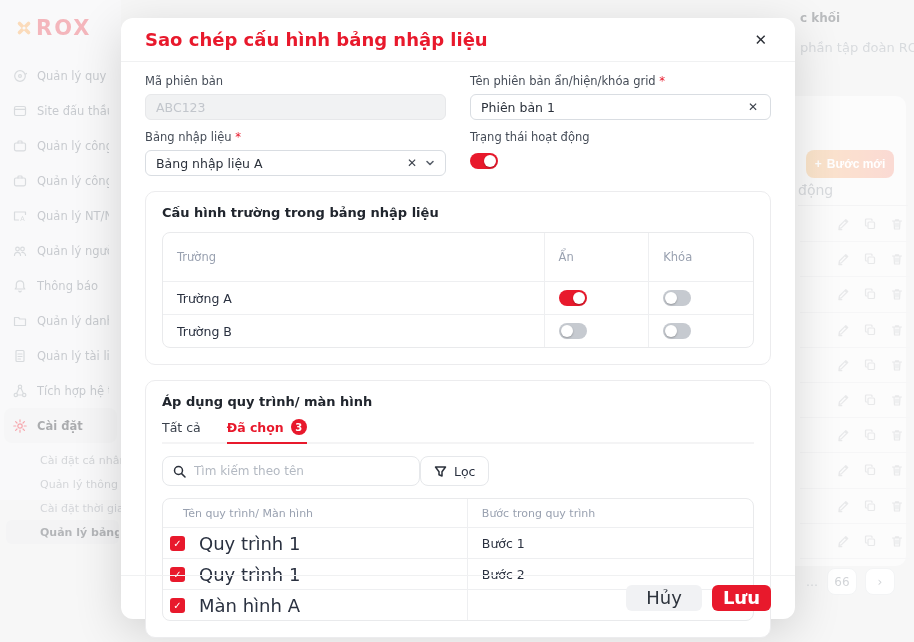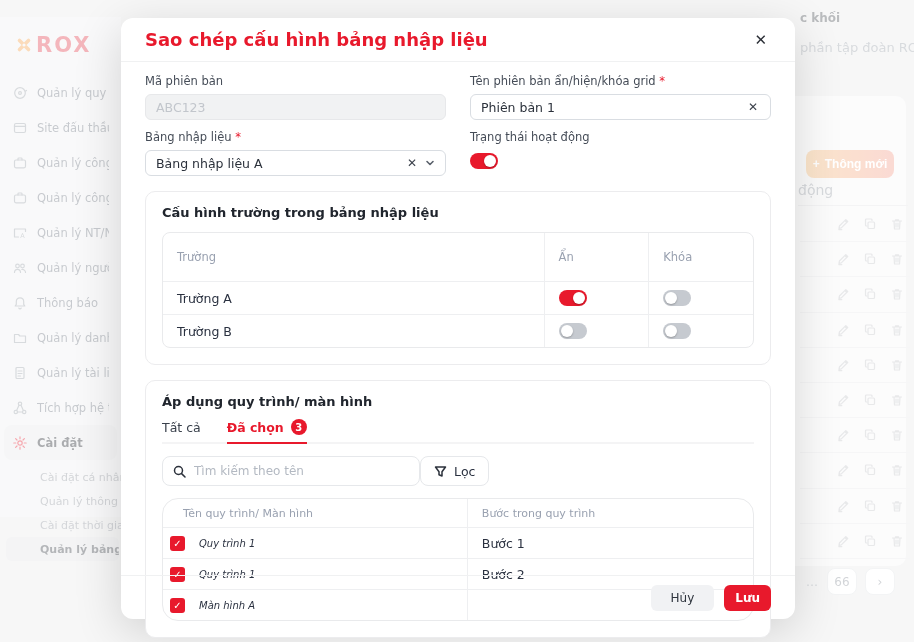--- a/index.html
+++ b/index.html
@@ -5,21 +5,21 @@
   :root{ --red:#E8192C; }
   *{ box-sizing:border-box; margin:0; padding:0; }
   html,body{ background:#e9eaeb; }
   body{ font-family:"DejaVu Sans","Liberation Sans",sans-serif; }
   #stage{ position:relative; width:914px; height:642px; overflow:hidden; background:#e9eaeb; margin:0 auto; }
 
   
   .bg-app{ position:absolute; inset:0; }
   .dim-overlay{ position:absolute; inset:0; background:rgba(255,255,255,0.62); z-index:5; }
 
-  .sidebar{ position:absolute; left:0; top:17px; width:121px; height:500px; background:#eff0f1; }
+  .sidebar{ position:absolute; left:0; top:0; width:121px; height:500px; background:#eff0f1; }
   .logo{ position:absolute; left:16px; top:16px; display:flex; align-items:center; gap:4px; }
   .logo-text{ font-size:21px; font-weight:700; letter-spacing:2px; color:#e2404f; }
   .nav{ position:absolute; left:0; top:58px; width:121px; }
   .nav-item{ height:35px; display:flex; align-items:center; gap:9px; padding:0 12px; }
   .nav-item .lbl{ font-size:11.5px; color:#6d7480; white-space:nowrap; overflow:hidden; }
   .nav-item.active{ background:#e7e8ea; border-radius:8px; margin:0 4px; padding:0 8px; }
   .nav-item.active .lbl{ color:#23272e; font-weight:600; }
   .subnav{ position:absolute; left:0; top:448px; width:121px; }
   .sub-item{ height:24px; display:flex; align-items:center; padding:0 12px 0 40px; font-size:11px; color:#8d929b; white-space:nowrap; overflow:hidden; }
   .sub-item.active{ background:#e1e2e4; border-radius:6px; margin:0 2px 0 6px; padding-left:34px; color:#3c4049; font-weight:600; }
@@ -82,34 +82,34 @@
   .tab.active{ color:var(--red); font-weight:600; border-bottom:2px solid var(--red); margin-bottom:-2px; }
   .badge{ min-width:16px; height:16px; border-radius:9px; background:var(--red); color:#fff; font-size:10px; font-weight:600; display:flex; align-items:center; justify-content:center; padding:0 4px; }
 
   .search-row{ display:flex; align-items:center; margin-top:12px; }
   .search-box{ width:258px; height:30px; border:1px solid #e6e8eb; border-radius:8px; display:flex; align-items:center; padding:0 10px; gap:8px; background:#fff; }
   .search-box input{ border:none; outline:none; flex:1; font-size:12px; color:#2b313b; background:transparent; font-family:inherit; min-width:0; }
   .search-box input::placeholder{ color:#b3b9c2; }
   .icon13{ width:13px; height:13px; stroke:#2b313b; fill:none; stroke-width:1.5; stroke-linecap:round; stroke-linejoin:round; flex:0 0 13px; }
   .filter-btn{ height:30px; border:1px solid #e6e8eb; border-radius:8px; background:#fff; display:flex; align-items:center; gap:7px; padding:0 13px; font-size:12.5px; color:#2a3140; cursor:pointer; font-family:inherit; }
 
-  .tbl2{ margin-top:12px; border:1px solid #e9eaec; border-radius:16px; overflow:hidden; }
+  .tbl2{ margin-top:12px; border:1px solid #e9eaec; border-radius:8px; overflow:hidden; }
   .t2-row{ display:grid; grid-template-columns:36px calc(51.5% - 36px) 48.5%; }
   .t2-head{ height:28px; }
   .t2-head .h-name{ grid-column:1 / 3; padding-left:20px; display:flex; align-items:center; font-size:11px; color:#99a1b0; }
   .t2-head .h-step{ border-left:1px solid #eeeff1; padding-left:14px; display:flex; align-items:center; font-size:11px; color:#99a1b0; }
   .t2-body{ border-top:1px solid #eeeff1; height:31px; }
   .t2-body .c-check{ display:flex; align-items:center; justify-content:flex-start; padding-left:7px; }
-  .t2-body .c-name{ display:flex; align-items:center; font-size:10px; color:#2a3140;font-style:italic; }
+  .t2-body .c-name{ display:flex; align-items:center; font-size:18px; color:#2a3140; }
   .t2-body .c-step{ border-left:1px solid #eeeff1; padding-left:14px; display:flex; align-items:center; font-size:12.5px; color:#2a3140; }
   .checkbox{ width:15px; height:15px; border-radius:3px; background:#c6cad0; color:#fff; font-size:10px; font-weight:700; display:flex; align-items:center; justify-content:center; cursor:pointer; }
   .checkbox.checked{ background:var(--red); }
 
   .modal-footer{ position:absolute; left:0; right:0; bottom:0; height:44px; border-top:1px solid #f0f1f2; display:flex; align-items:center; justify-content:flex-end; gap:10px; padding:0 24px; }
-  .btn{ height:26px; border:none; border-radius:6px; font-size:12px; padding:0 20px; cursor:pointer; font-family:inherit; }
+  .btn{ height:26px; border:none; border-radius:6px; font-size:18px; padding:0 20px; cursor:pointer; font-family:inherit; }
   .btn-cancel{ background:#f1f2f4; color:#2e343d; }
   .btn-save{ background:var(--red); color:#fff; padding:0 11px; font-weight:600; }
 </style>
 </head>
 <body>
 
 <div id="stage">
 
   <div class="bg-app">
 
@@ -214,21 +214,21 @@
 
     <div class="content-panel"></div>
 
     <div class="bg-user">
       <div class="name">c khối</div>
       <div class="org">phần tập đoàn ROX</div>
     </div>
 
     <button class="add-btn">
       <span>+</span>
-      <span>Thông mới</span>
+      <span>Bước mới</span>
     </button>
 
     <div class="bg-col-header">động</div>
 
     <div id="bg-action-rows">
   <div class="bg-action-row">
     <svg class="icon14" viewBox="0 0 14 14">
             <path d="M3 11.3 l.4-2.3 6.4-6.4 1.9 1.9 -6.4 6.4 z M8.9 3.5 l1.9 1.9"></path>
             <path d="M2.8 12.6 h3"></path>
           </svg>

